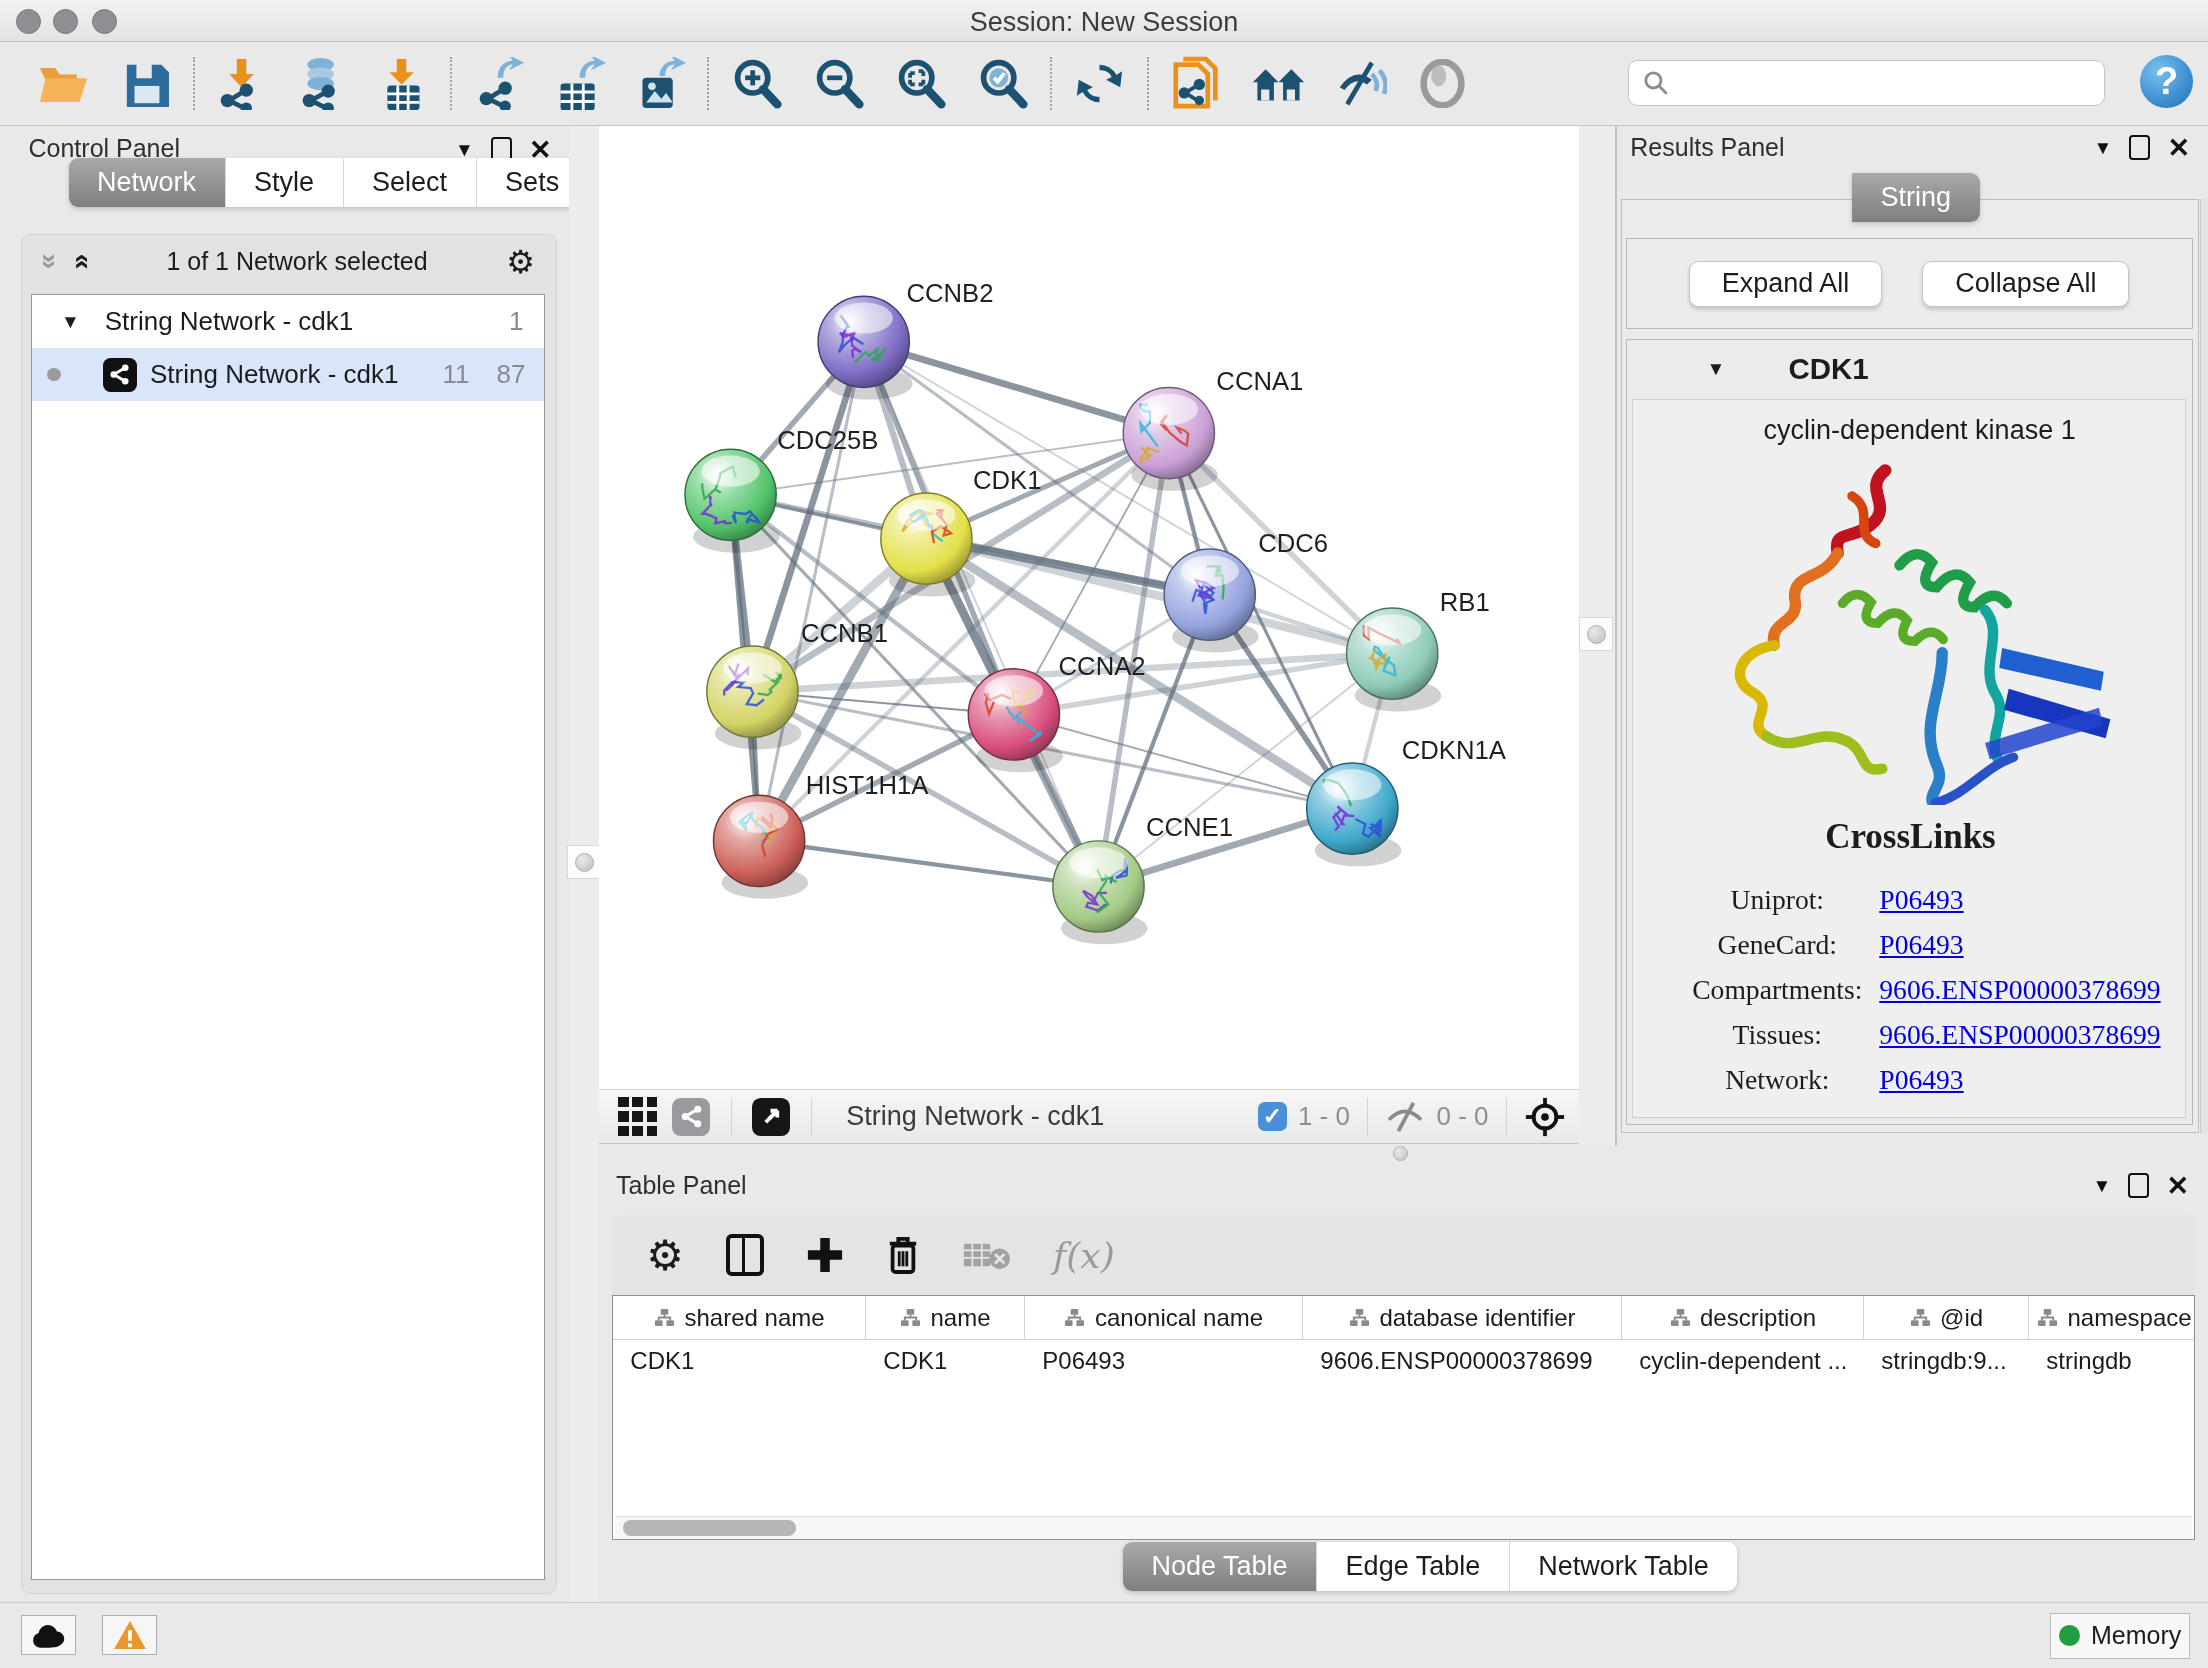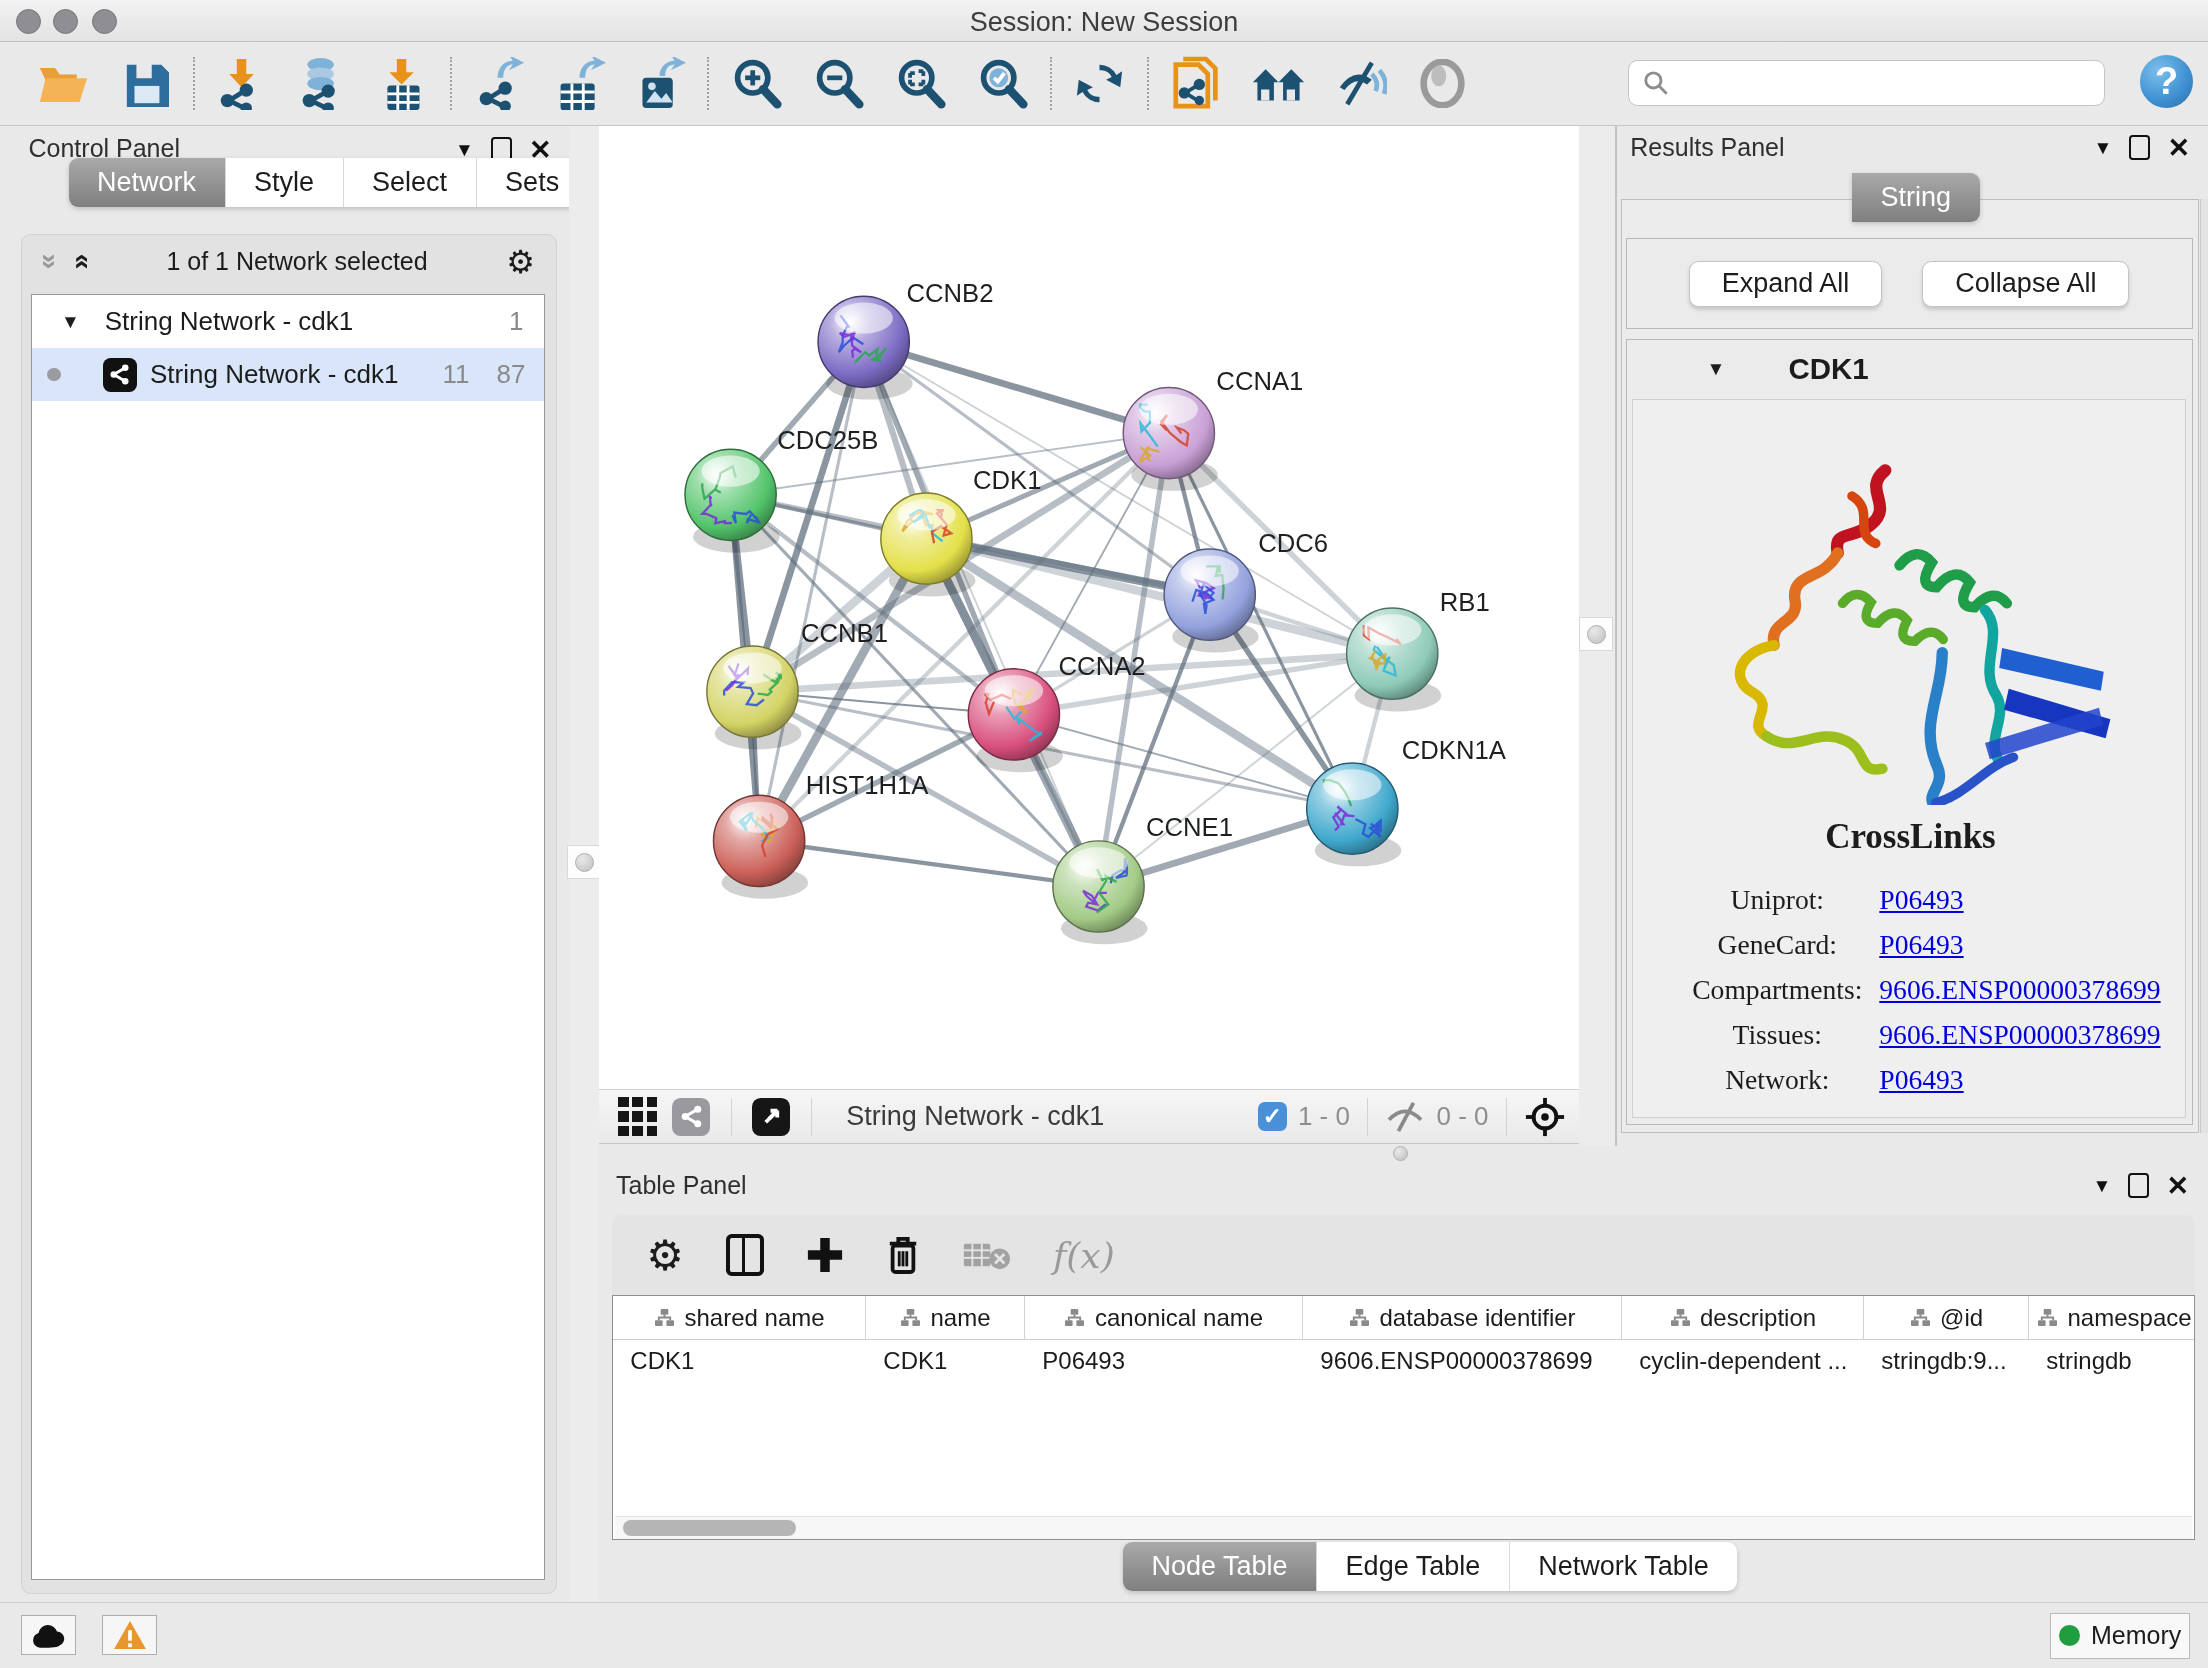--- a/index.html
+++ b/index.html
@@ -676,20 +676,21 @@
     <div id="rp-btnrow">
       <span class="rp-btn">Expand All</span>
       <span class="rp-btn">Collapse All</span>
     </div>
     <div id="rp-card">
       <div id="rp-card-head">
         <span style="font-size:19px">▼</span>
         <span id="rp-gene">CDK1</span>
       </div>
       <div id="rp-card-body">
+        <div id="rp-desc">cyclin-dependent kinase 1</div>
         <svg id="rp-structure" width="418" height="352" viewBox="0 0 440 370">
           <g fill="none" stroke-linecap="round">
             <path d="M195,18 C170,38 205,55 180,75 C160,92 140,80 145,105" stroke="#c1121f" stroke-width="13"></path>
             <path d="M160,45 C185,60 160,85 185,95" stroke="#d64410" stroke-width="10"></path>
             <path d="M145,105 C130,135 95,125 100,155 C105,180 72,175 78,202" stroke="#e07020" stroke-width="12"></path>
             <path d="M78,202 C42,208 30,238 56,252 C82,268 46,284 70,298" stroke="#d8b800" stroke-width="11"></path>
             <path d="M70,298 C100,318 122,288 152,302 C177,312 166,338 192,332" stroke="#9cbf1e" stroke-width="11"></path>
             <path d="M150,158 q15,-18 30,-1 q-13,22 7,22 q18,-20 31,-3 q-12,22 8,22 q18,-18 30,-2" stroke="#5aab2a" stroke-width="10"></path>
             <path d="M210,118 q18,-22 34,-3 q-16,26 5,26 q20,-24 35,-5 q-16,26 5,26 q20,-22 34,-4" stroke="#1f9d48" stroke-width="11"></path>
             <path d="M300,165 C322,190 292,225 312,255 C325,278 300,300 315,325" stroke="#12a5a0" stroke-width="11"></path>

